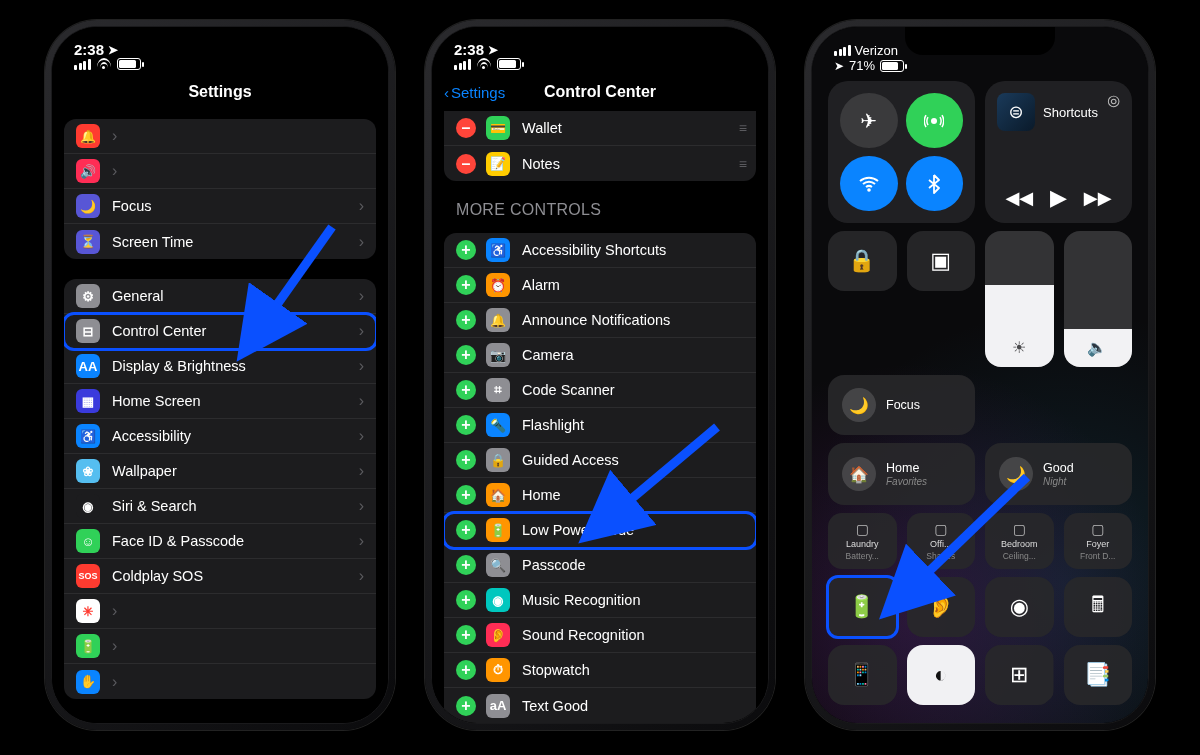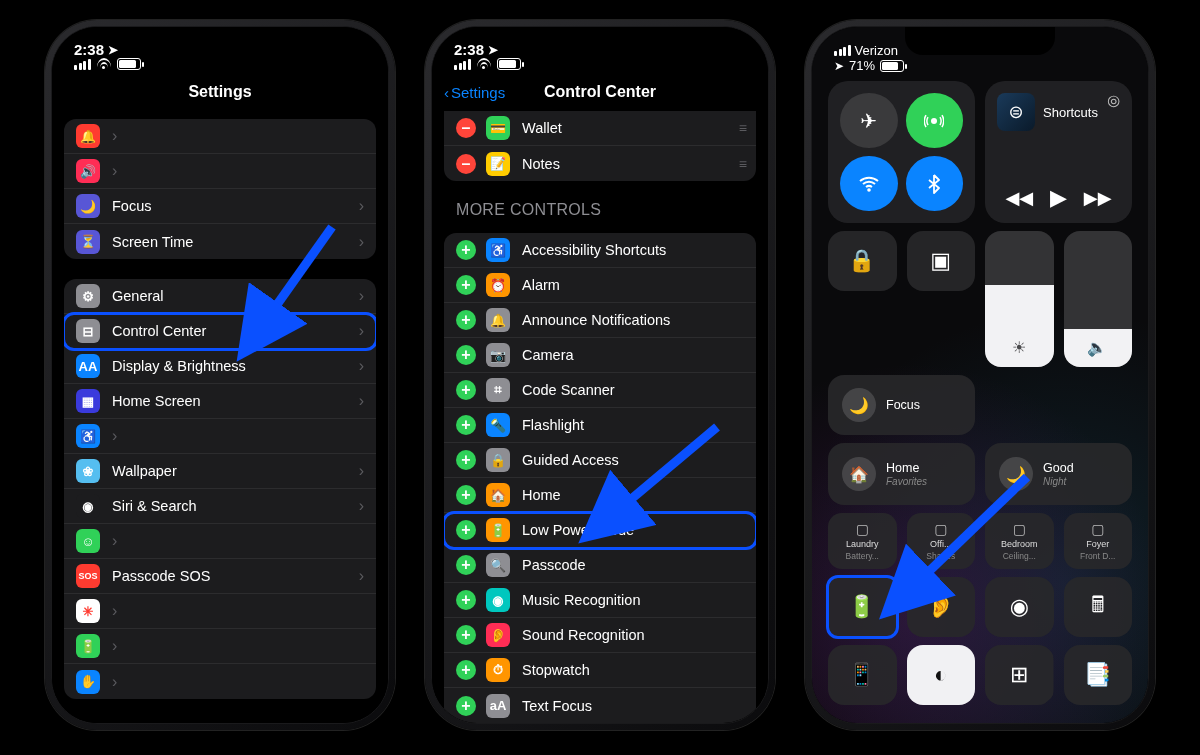--- a/index.html
+++ b/index.html
@@ -189,39 +189,41 @@
                 <div class="label">Display &amp; Brightness</div>
                 <div class="chev">›</div>
               </div>
               <div class="row">
                 <div class="icon" style="background: rgb(58, 58, 220); font-size: 13px;">▦</div>
                 <div class="label">Home Screen</div>
                 <div class="chev">›</div>
               </div>
               <div class="row">
                 <div class="icon" style="background: rgb(10, 132, 255); font-size: 13px;">♿</div>
+                <div class="label">Accessibility</div>
                 <div class="chev">›</div>
               </div>
               <div class="row">
                 <div class="icon" style="background: rgb(85, 190, 240); font-size: 13px;">❀</div>
                 <div class="label">Wallpaper</div>
                 <div class="chev">›</div>
               </div>
               <div class="row">
                 <div class="icon" style="background: rgb(28, 28, 30); font-size: 13px;">◉</div>
                 <div class="label">Siri &amp; Search</div>
                 <div class="chev">›</div>
               </div>
               <div class="row">
                 <div class="icon" style="background: rgb(48, 209, 88); font-size: 13px;">☺</div>
+                <div class="label">Face ID &amp; Passcode</div>
                 <div class="chev">›</div>
               </div>
               <div class="row">
                 <div class="icon" style="background: rgb(255, 59, 48); font-size: 9px;">SOS</div>
-                <div class="label">Passcode SOS</div>
+                <div class="label">Coldplay SOS</div>
                 <div class="chev">›</div>
               </div>
               <div class="row">
                 <div class="icon" style="background: rgb(255, 255, 255); color: rgb(255, 59, 48); font-size: 13px;">✳</div>
                 <div class="chev">›</div>
               </div>
               <div class="row">
                 <div class="icon" style="background: rgb(48, 209, 88); font-size: 13px;">🔋</div>
                 <div class="chev">›</div>
               </div>
@@ -355,21 +357,21 @@
                 <div class="label">Sound Recognition</div>
               </div>
               <div class="row">
                 <div class="addbtn">+</div>
                 <div class="icon" style="background: rgb(255, 149, 0); font-size: 13px;">⏱</div>
                 <div class="label">Stopwatch</div>
               </div>
               <div class="row">
                 <div class="addbtn">+</div>
                 <div class="icon" style="background: rgb(142, 142, 147); font-size: 13px;">aA</div>
-                <div class="label">Text Focus</div>
+                <div class="label">Text Good</div>
               </div>
             </div>
       </div>
 
       <div class="arrow" style="left:140px; top:390px;">
         <svg width="160" height="130">
               <defs>
                 <marker id="ah2" markerWidth="8" markerHeight="8" refX="6" refY="4" orient="auto">
                   <polygon points="0 0, 8 4, 0 8" fill="#0a50ff"></polygon>
                 </marker>

